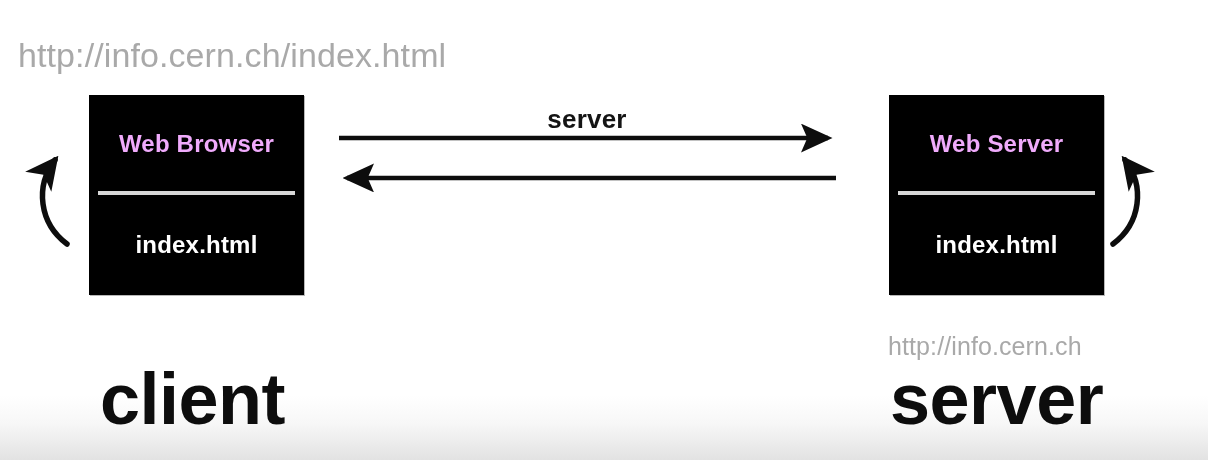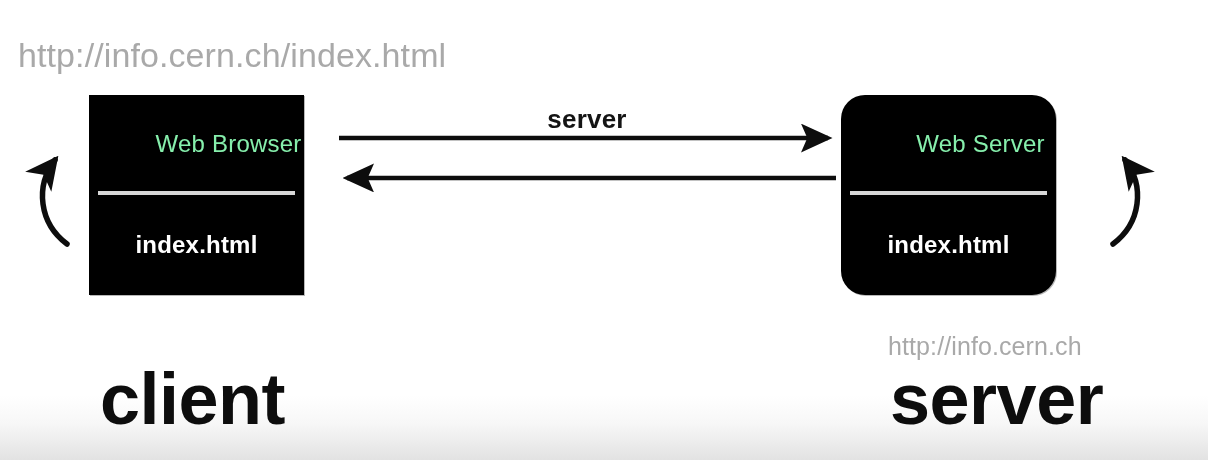--- a/index.html
+++ b/index.html
@@ -48,36 +48,35 @@
   
   .node-box {
     position: absolute;
     top: 95px;
     width: 215px;
     height: 200px;
     background: #000000;
     box-shadow: 1px 1px 0 0 #b8b8b8;
   }
   #client-box { left: 89px; }
-  #server-box { left: 841px; border-radius: 24px; }
+  #server-box { left: 889px; }
 
   .node-title {
     position: absolute;
     top: 0;
     left: 0;
     width: 100%;
     height: 97px;
     display: flex;
     align-items: center;
     justify-content: center;
-    color: #86efac;
+    color: #f0abfc;
     font-size: 24px;
-    font-weight: normal;
+    font-weight: bold;
     letter-spacing: 0.2px;
-    padding-left: 32px;
   }
   .node-divider {
     position: absolute;
     top: 96px;
     left: 9px;
     width: 197px;
     height: 4px;
     background: #d7d7d7;
   }
   .node-file {

